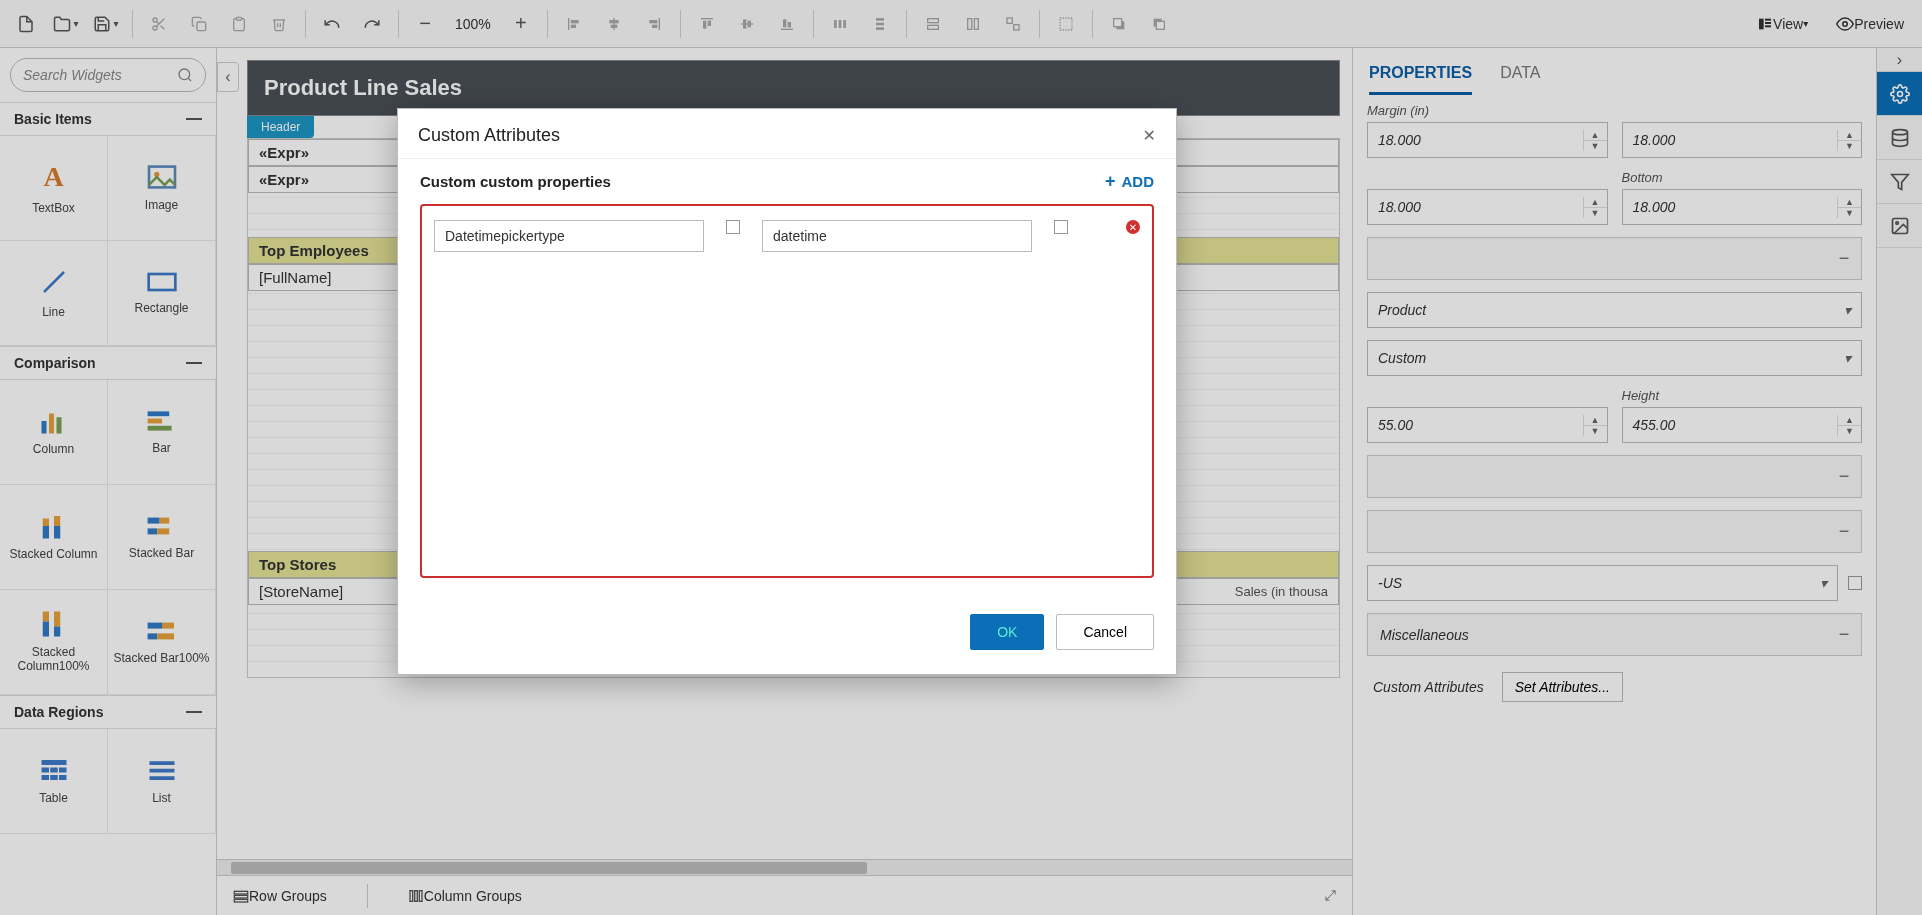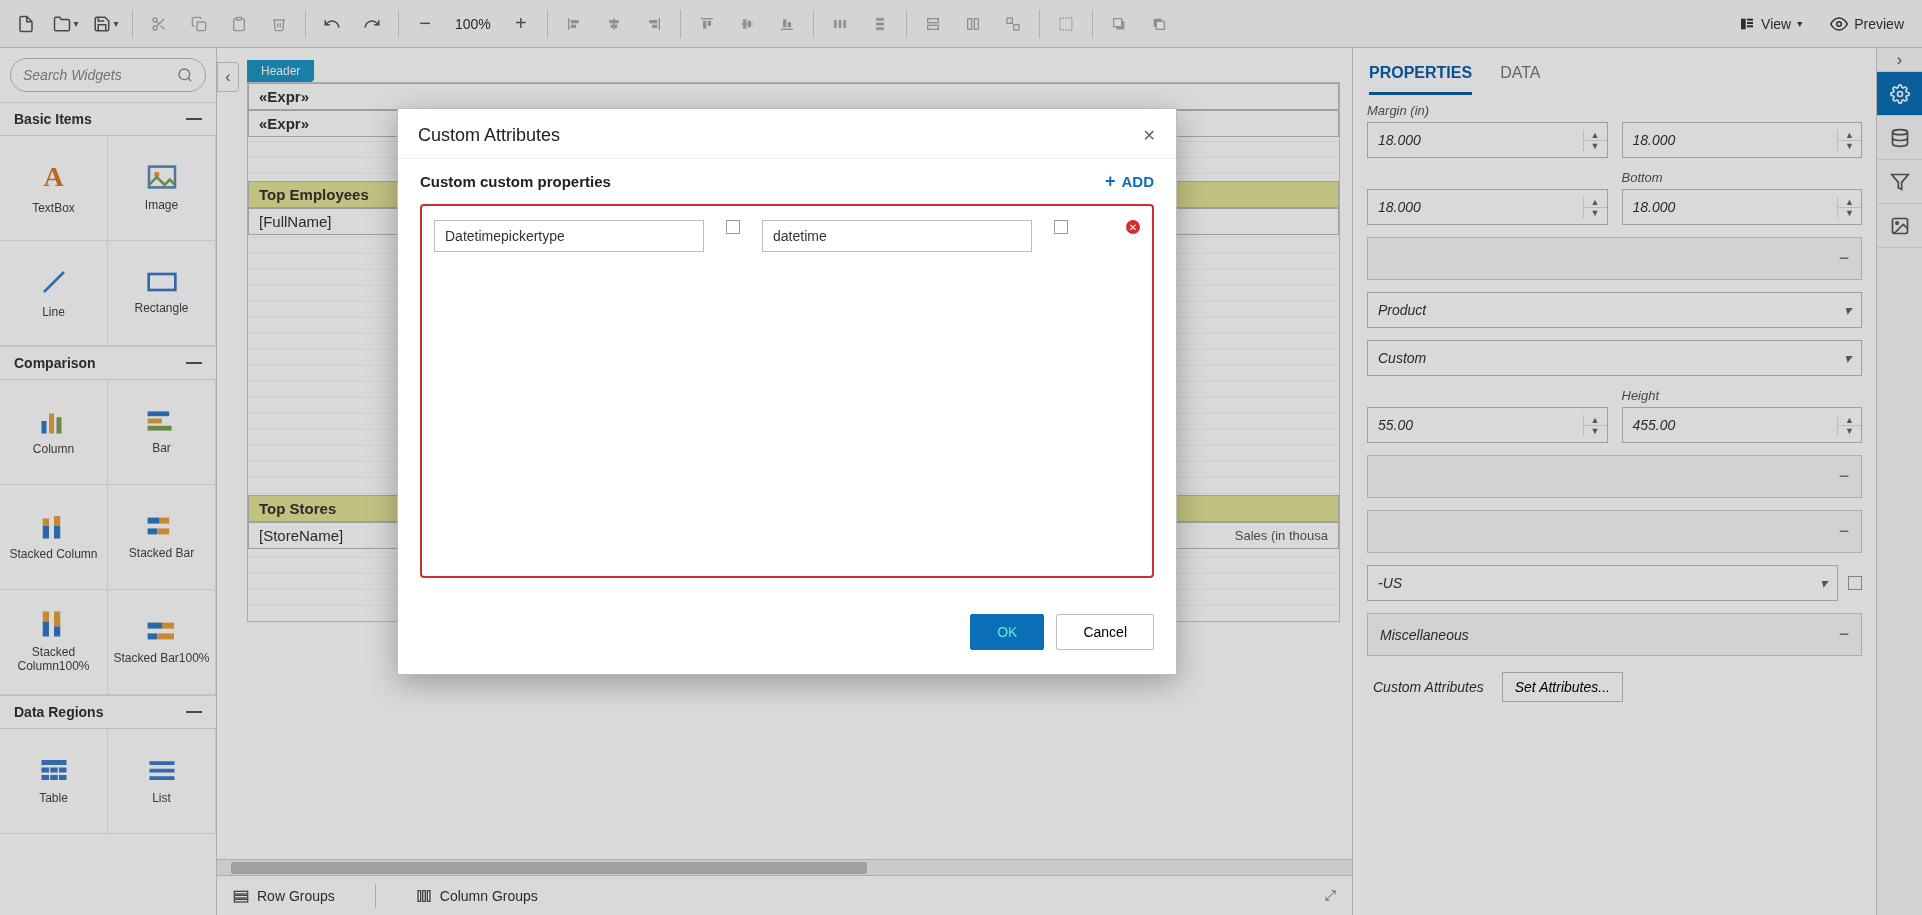--- a/index.html
+++ b/index.html
@@ -7,21 +7,21 @@
 
 
 .bg-dim { position: absolute; inset: 0; background: rgba(0,0,0,0.15); z-index: 5; pointer-events: none; }
 
 
 .toolbar { height: 48px; border-bottom: 1px solid #cdcdcd; background: #f9f9f9; display: flex; align-items: center; padding: 0 8px; gap: 4px; }
 .tb-btn { width: 36px; height: 36px; display: flex; align-items: center; justify-content: center; border-radius: 2px; color: #555; }
 .tb-sep { width: 1px; height: 28px; background: #d0d0d0; margin: 0 4px; }
 .tb-zoom { font-size: 14px; color: #333; padding: 0 8px; }
 .tb-right { margin-left: auto; display: flex; align-items: center; gap: 8px; }
-.view-btn, .preview-btn { display: flex; align-items: center; gap: 6px; padding: 6px 10px; font-size: 14px; color: #333; }
+.view-btn, .preview-btn { display: flex; align-items: center; padding: 6px 10px; font-size: 14px; color: #333; }
 
 
 .main { display: flex; height: calc(100% - 48px); }
 .left-panel { width: 217px; border-right: 1px solid #cdcdcd; background: #fff; display: flex; flex-direction: column; }
 .search-box { margin: 10px; border: 1px solid #bbb; border-radius: 18px; height: 34px; display: flex; align-items: center; padding: 0 12px; color: #888; font-style: italic; font-size: 14px; }
 .search-box span { flex: 1; }
 .cat-header { background: #fff; padding: 8px 14px; font-size: 14px; font-weight: 600; color: #333; border-top: 1px solid #e0e0e0; border-bottom: 1px solid #e0e0e0; display: flex; justify-content: space-between; align-items: center; }
 .widget-grid { display: grid; grid-template-columns: 1fr 1fr; }
 .widget-cell { border-right: 1px solid #e8e8e8; border-bottom: 1px solid #e8e8e8; height: 105px; display: flex; flex-direction: column; align-items: center; justify-content: center; gap: 8px; font-size: 12px; color: #444; text-align: center; padding: 4px; }
 .widget-icon { font-size: 28px; }
@@ -31,21 +31,21 @@
 .collapse-handle { position: absolute; left: 0; top: 14px; width: 22px; height: 30px; border: 1px solid #ccc; background: #fff; border-radius: 0 4px 4px 0; display:flex; align-items:center; justify-content:center; color:#666; }
 .canvas-scroll { flex:1; overflow: hidden; padding: 12px 12px 0 30px; }
 .report-hdr { background: #4a4f57; color: #fff; padding: 14px 16px; font-size: 22px; font-weight: 600; border: 1px solid #888; }
 .tab-strip { display:flex; }
 .tab { background: #1d96c5; color:#fff; font-size:12px; padding: 4px 14px; border-radius: 0 0 4px 0; }
 .design-area { border: 1px solid #ccc; background: repeating-linear-gradient(0deg, #fff, #fff 15px, #f3f3f3 15px, #f3f3f3 16px), repeating-linear-gradient(90deg, transparent, transparent 15px, #f3f3f3 15px, #f3f3f3 16px); background-color:#fff; min-height: 540px; }
 .design-row { border: 1px solid #bbb; padding: 4px 10px; font-size: 15px; color:#333; background:#fff; display:flex; align-items:center; }
 .design-row.expr { font-weight:600; }
 .sect-title { background: #e6e397; font-weight:600; }
 .canvas-footer { height: 40px; border-top: 1px solid #ccc; display:flex; align-items:center; gap: 40px; padding: 0 16px; font-size:14px; color:#333; }
-.canvas-footer .grp { display:flex; align-items:center; gap:8px; }
+.canvas-footer .grp { display:flex; align-items:center; gap:0; }
 .hscroll { height:16px; background:#eee; border-top:1px solid #ccc; position:relative; }
 .hscroll .thumb { position:absolute; left: 14px; top:2px; height:12px; width: 56%; background:#bdbdbd; border-radius:2px; }
 .expand-ic { margin-left:auto; color:#666; }
 
 
 .right-panel { width: 570px; border-left: 1px solid #cdcdcd; background:#fff; display:flex; }
 .right-content { flex:1; display:flex; flex-direction:column; }
 .rt-tabs { display:flex; gap: 28px; padding: 16px 16px 0 16px; font-size: 16px; }
 .rt-tab { padding-bottom: 10px; color:#777; }
 .rt-tab.active { color: #0b5ea8; font-weight:700; border-bottom: 3px solid #0b5ea8; }
@@ -405,20 +405,21 @@
             <rect x="2" y="15" width="20" height="3"></rect>
           </svg>
           <span>List</span>
         </div>
     </div>
   </div>
 
   <div class="canvas-wrap">
     <div class="collapse-handle">‹</div>
     <div class="canvas-scroll">
+      <div class="report-hdr">Product Line Sales</div>
       <div class="tab-strip">
           <div class="tab">Header</div>
         </div>
       <div class="design-area">
         <div class="design-row expr">«Expr»</div>
         <div class="design-row expr">«Expr»</div>
         <div style="height:44px;"></div>
         <div class="design-row sect-title">Top Employees</div>
         <div class="design-row">[FullName]</div>
         <div style="height:260px;"></div>

